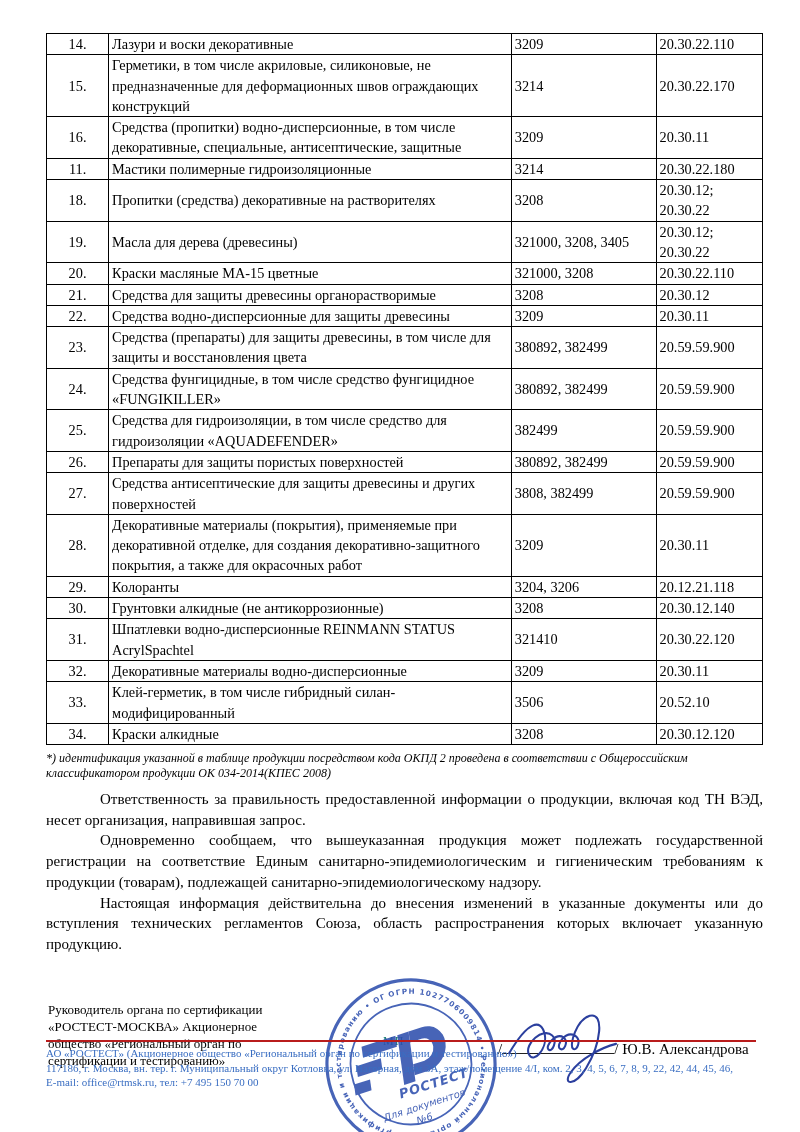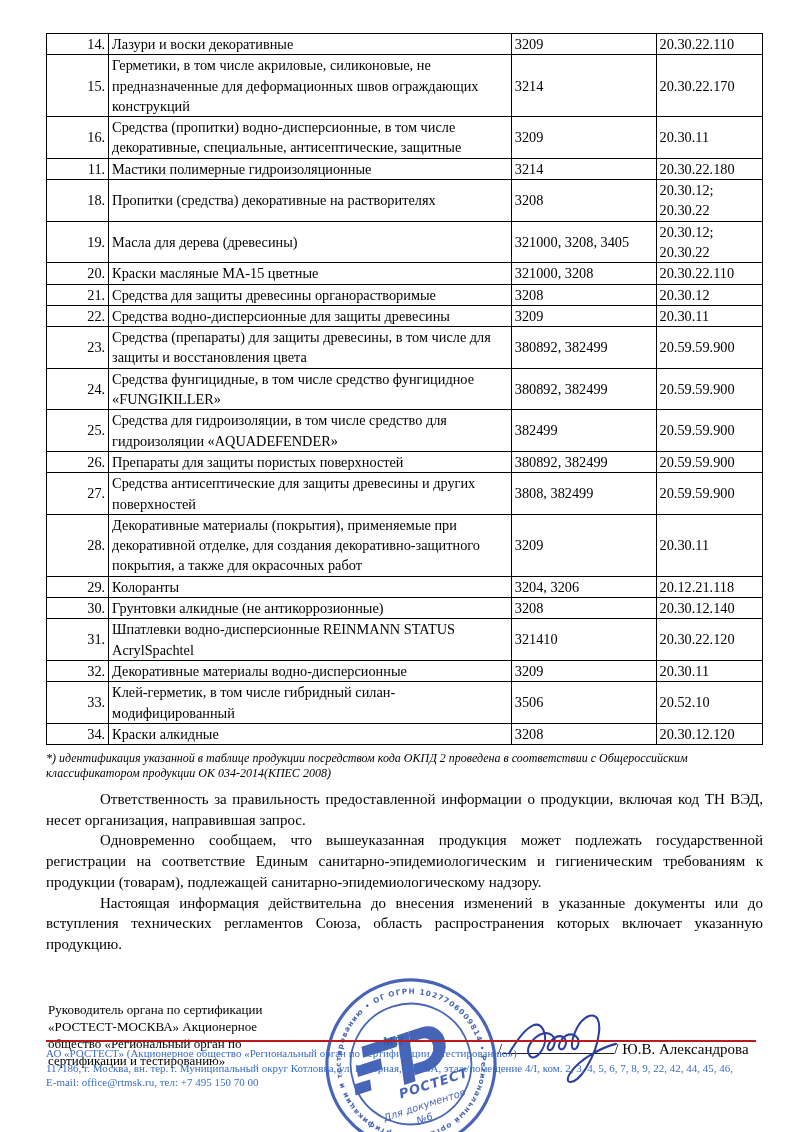--- a/index.html
+++ b/index.html
@@ -17,21 +17,21 @@
     border-collapse:collapse;
     width:717px;
     font-size:14.3px;
     line-height:1.42;
   }
   table.products td{
     border:1.5px solid #000;
     padding:0 3px;
     vertical-align:middle;
   }
-  td.c-num{width:56px;text-align:right;margin-top:48px;}
+  td.c-num{width:56px;text-align:center;margin-top:48px;}
   td.c-desc{width:402px;text-align:left;padding-left:5px;}
   td.c-code{width:140px;text-align:left;}
   td.c-okpd{width:100px;text-align:left;}
   .footnote{
     margin-top:6px;
     font-size:12px;
     font-style:italic;
     line-height:1.25;
   }
   .paras{margin-top:8px;font-size:15px;line-height:1.38;text-align:justify;}

